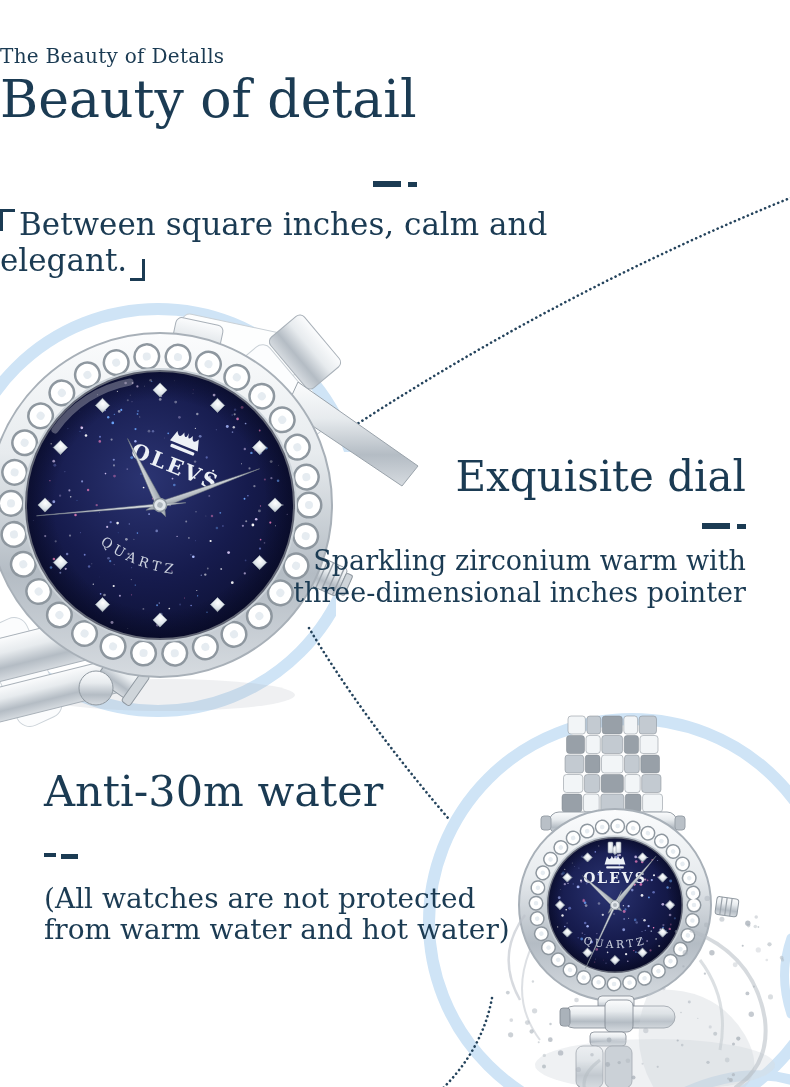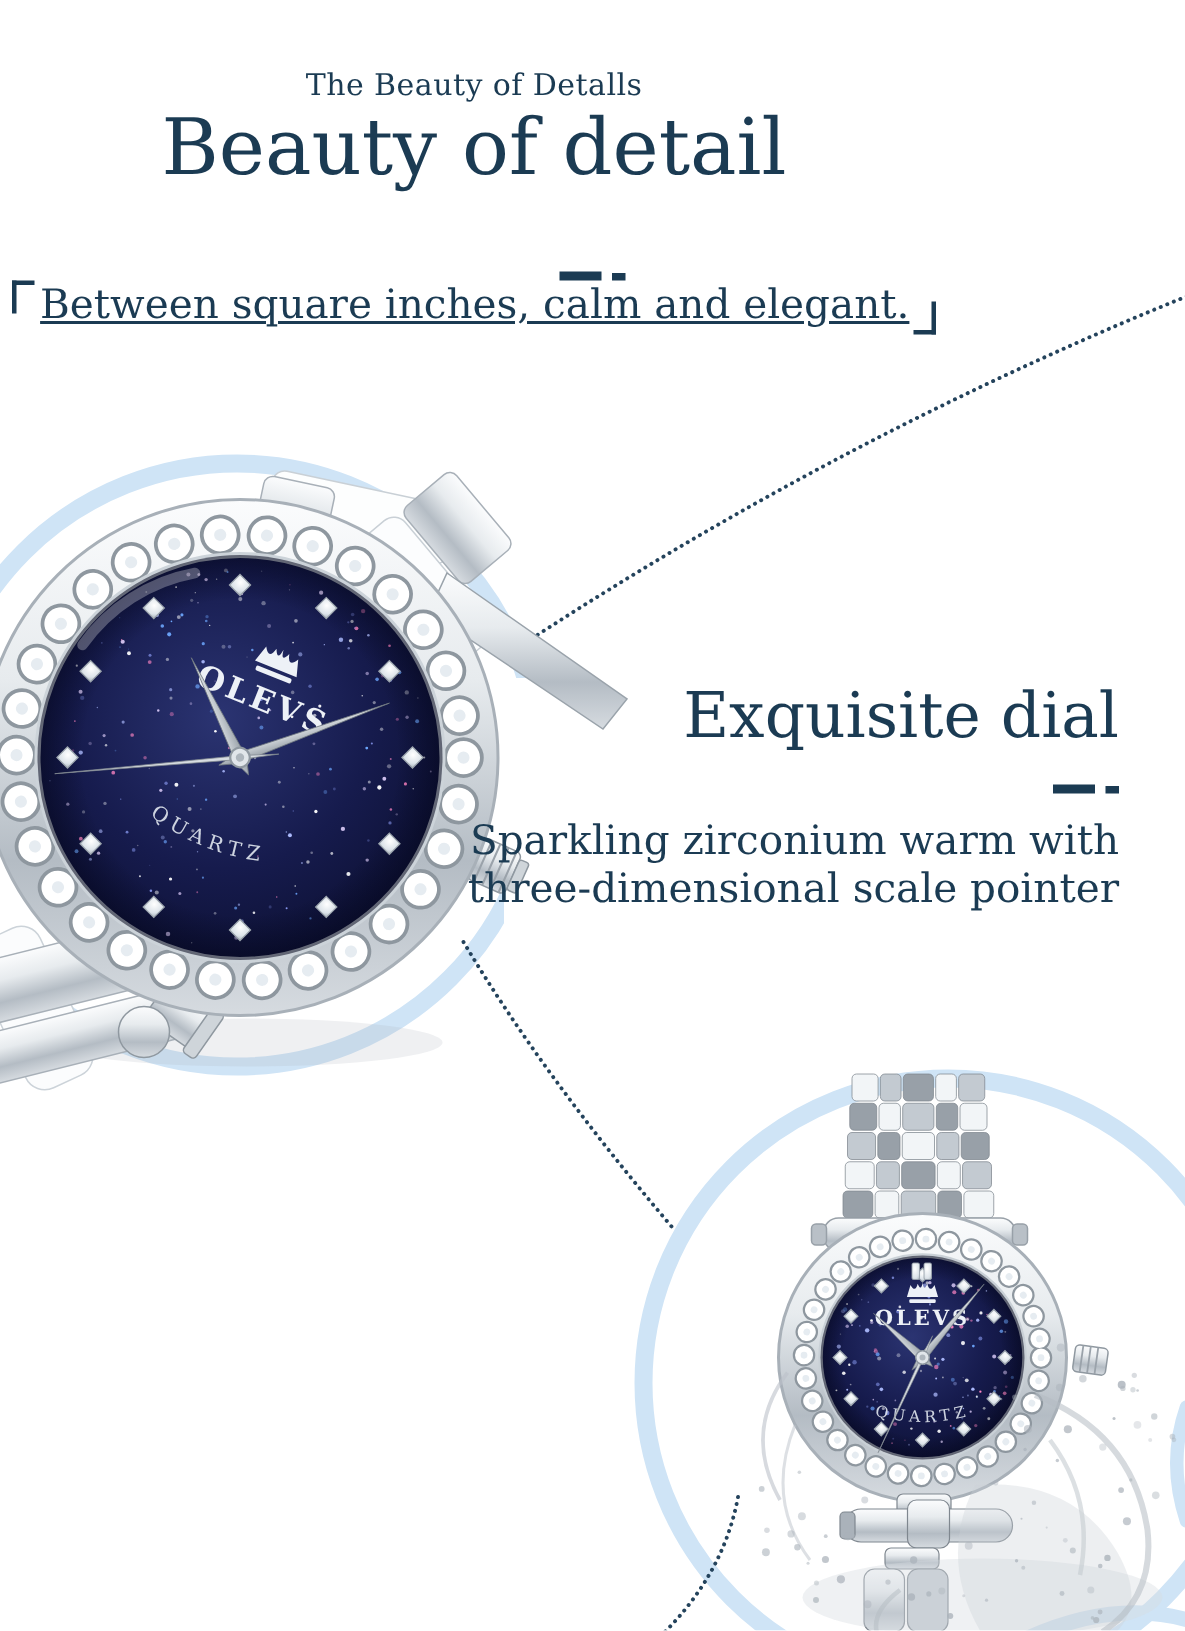--- a/index.html
+++ b/index.html
@@ -1,27 +1,27 @@
 <!DOCTYPE html>
 <html><head>
 <meta charset="utf-8">
 <style>
   html,body{margin:0;padding:0;background:#fff;}
   .page{position:relative;width:790px;height:1087px;background:#ffffff;overflow:hidden;
         font-family:"DejaVu Serif","Liberation Serif",serif;}
   svg.art{position:absolute;left:0;top:0;z-index:1;}
   .txt{position:absolute;z-index:5;color:#1b3b53;}
-  .center{left:0;width:632px;text-align:center;}
+  .center{left:0;width:632px;}
   .eyebrow{top:44px;font-size:20px;letter-spacing:.3px;}
   .title{top:72px;font-size:52px;font-weight:500;margin:0;line-height:1.05;}
   .dash-row{display:flex;align-items:center;gap:7px;}
   .dash-center{position:absolute;z-index:5;top:181px;left:0;width:790px;justify-content:center;}
   .d-long{width:28px;height:6px;background:#1b3b53;}
   .d-short{width:9px;height:5px;background:#1b3b53;}
-  .quote{top:188px;font-size:27px;text-decoration:underline;}
+  .quote{top:206px;font-size:31px;}
   .br{display:inline-block;width:12px;height:19px;vertical-align:middle;}
   .br-open{border-left:3px solid #1b3b53;border-top:3px solid #1b3b53;transform:translateY(-7px);margin-right:4px;}
   .br-close{border-right:3px solid #1b3b53;border-bottom:3px solid #1b3b53;transform:translateY(7px);margin-left:3px;}
   .sec-dial{position:absolute;z-index:5;right:44px;top:452px;text-align:right;color:#1b3b53;}
   .sec-dial h2{margin:0;font-size:42px;font-weight:500;}
   .sec-dial .dash-row{justify-content:flex-end;margin-top:22px;}
   .sec-dial p{margin:16px 0 0;font-size:27px;line-height:1.18;}
   .sec-water{position:absolute;z-index:5;left:44px;top:766px;text-align:left;color:#1b3b53;}
   .sec-water h2{margin:0;font-size:43px;font-weight:500;}
   .sec-water .dash-row{margin-top:36px;gap:5px;}
@@ -708,17 +708,28 @@
   </div>
 
   <section class="sec-dial">
     <h2>Exquisite dial</h2>
     <div class="dash-row">
       <span class="d-long"></span>
       <span class="d-short"></span>
     </div>
     <p>
       <span>Sparkling zirconium warm with</span><br>
-      <span>three-dimensional scale pointer</span>
+      <span>three-dimensional inches pointer</span>
     </p>
   </section>
 
+  <section class="sec-water">
+    <h2>Anti-30m water</h2>
+    <div class="dash-row">
+      <span class="d-short2"></span>
+      <span class="d-long2"></span>
+    </div>
+    <p>
+      <span>(All watches are not protected</span><br>
+      <span>from warm water and hot water)</span>
+    </p>
+  </section>
 </div>
 
 </body></html>

